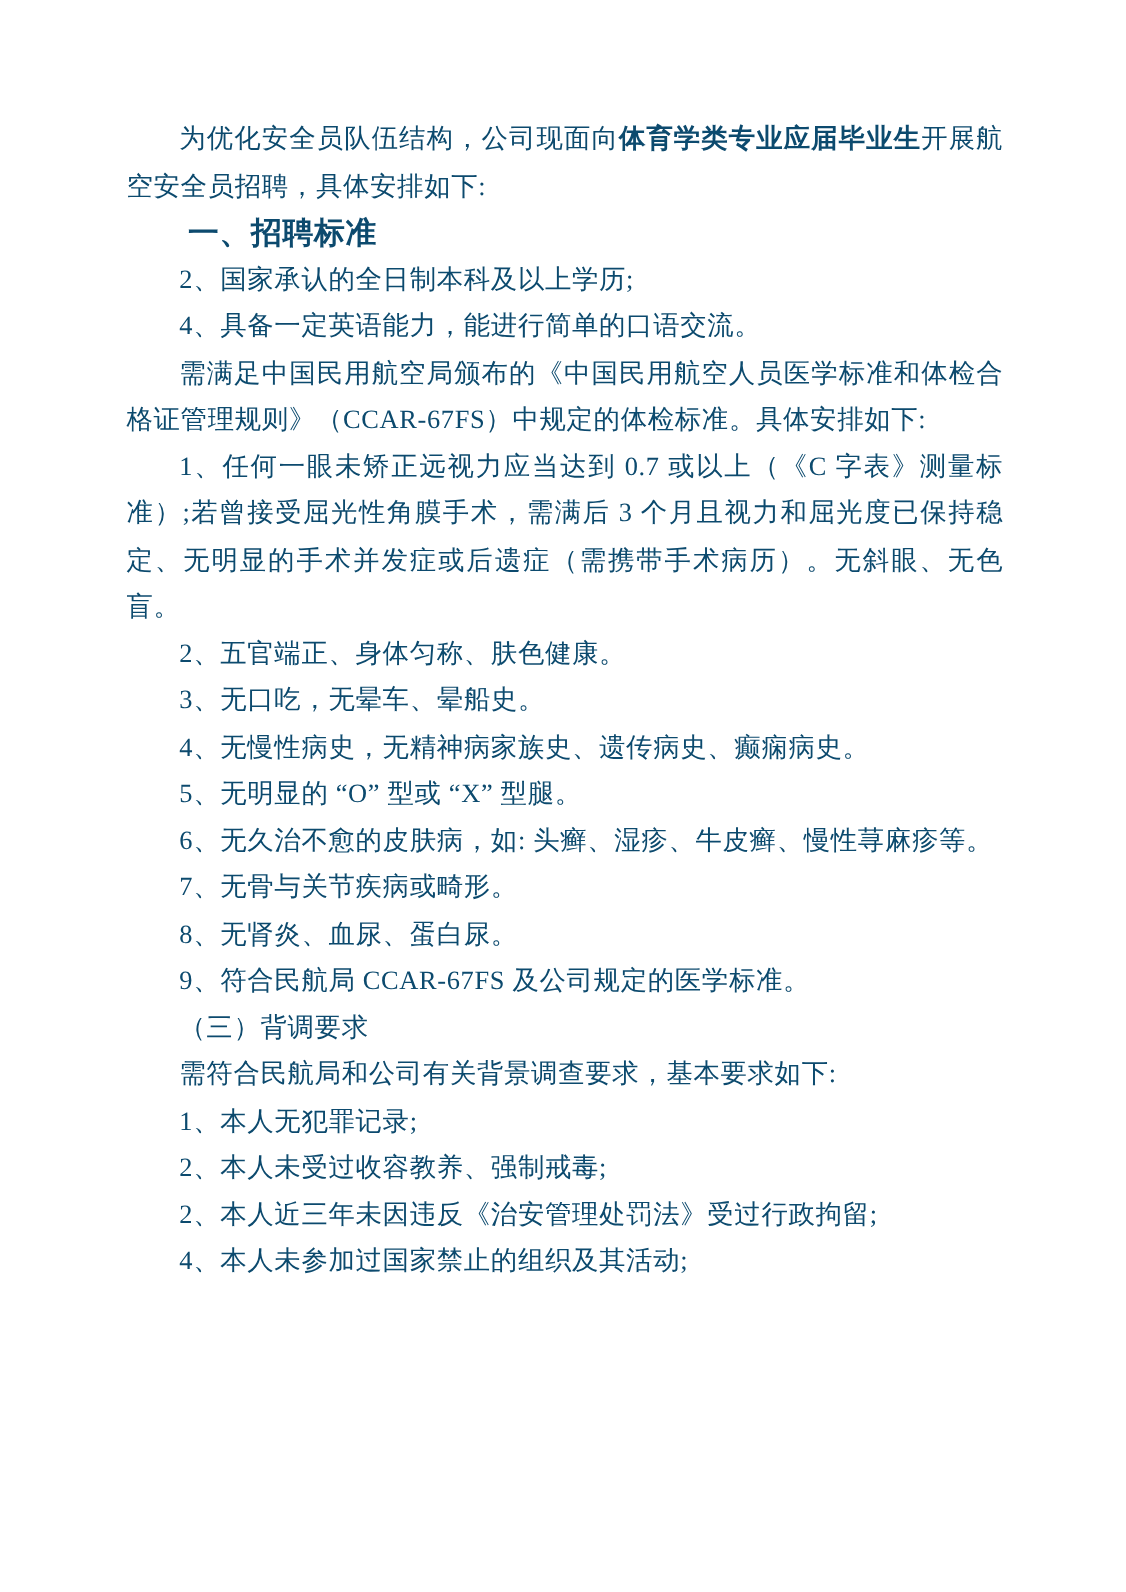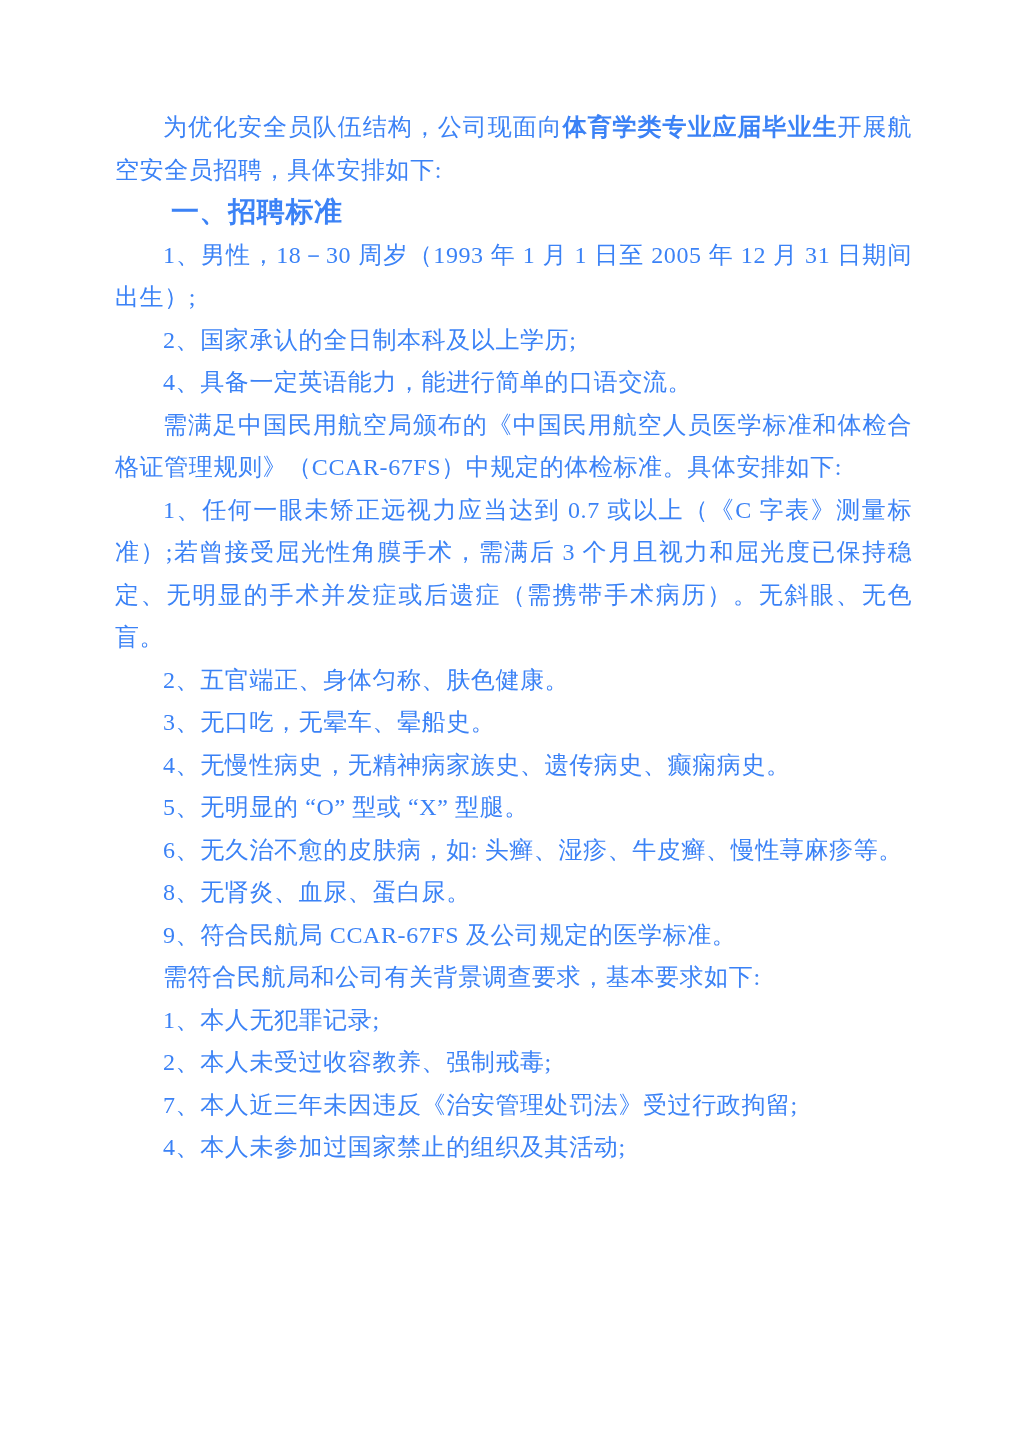--- a/index.html
+++ b/index.html
@@ -7,21 +7,21 @@
     padding: 0;
     background: #ffffff;
   }
   .page {
     position: relative;
     width: 1024px;
     height: 1447px;
     background: #ffffff;
     overflow: hidden;
     font-family: "Liberation Serif", "DejaVu Serif", serif;
-    color: #3b82f6;
+    color: #0c4a6e;
   }
   .doc-body {
     position: absolute;
     left: 115px;
     top: 106px;
     width: 797px;
   }
   p.para {
     margin: 0;
     padding: 0;
@@ -44,31 +44,32 @@
     font-weight: bold;
   }
 </style>
 </head>
 <body>
 
 <div class="page">
   <div class="doc-body">
       <p class="para"><span class="run">为优化安全员队伍结构，公司现面向</span><span class="run run-bold">体育学类专业应届毕业生</span><span class="run">开展航空安全员招聘，具体安排如下:</span></p>
       <p class="para heading"><span class="run run-bold">一、招聘标准</span></p>
-      <p class="para"><span class="run">1、男性，18－30 周岁（1993 年 1 月 1 日至 2005 年 12 月 31 日期间出生）;</span></p>
       <p class="para"><span class="run">2、国家承认的全日制本科及以上学历;</span></p>
       <p class="para"><span class="run">4、具备一定英语能力，能进行简单的口语交流。</span></p>
       <p class="para"><span class="run">需满足中国民用航空局颁布的《中国民用航空人员医学标准和体检合格证管理规则》（CCAR-67FS）中规定的体检标准。具体安排如下:</span></p>
       <p class="para"><span class="run">1、任何一眼未矫正远视力应当达到 0.7 或以上（《C 字表》测量标准）;若曾接受屈光性角膜手术，需满后 3 个月且视力和屈光度已保持稳定、无明显的手术并发症或后遗症（需携带手术病历）。无斜眼、无色盲。</span></p>
       <p class="para"><span class="run">2、五官端正、身体匀称、肤色健康。</span></p>
       <p class="para"><span class="run">3、无口吃，无晕车、晕船史。</span></p>
       <p class="para"><span class="run">4、无慢性病史，无精神病家族史、遗传病史、癫痫病史。</span></p>
       <p class="para"><span class="run">5、无明显的 “O” 型或 “X” 型腿。</span></p>
       <p class="para"><span class="run">6、无久治不愈的皮肤病，如: 头癣、湿疹、牛皮癣、慢性荨麻疹等。</span></p>
+      <p class="para"><span class="run">7、无骨与关节疾病或畸形。</span></p>
       <p class="para"><span class="run">8、无肾炎、血尿、蛋白尿。</span></p>
       <p class="para"><span class="run">9、符合民航局 CCAR-67FS 及公司规定的医学标准。</span></p>
+      <p class="para"><span class="run">（三）背调要求</span></p>
       <p class="para"><span class="run">需符合民航局和公司有关背景调查要求，基本要求如下:</span></p>
       <p class="para"><span class="run">1、本人无犯罪记录;</span></p>
       <p class="para"><span class="run">2、本人未受过收容教养、强制戒毒;</span></p>
-      <p class="para"><span class="run">7、本人近三年未因违反《治安管理处罚法》受过行政拘留;</span></p>
+      <p class="para"><span class="run">2、本人近三年未因违反《治安管理处罚法》受过行政拘留;</span></p>
       <p class="para"><span class="run">4、本人未参加过国家禁止的组织及其活动;</span></p>
     </div>
 </div>
 
 </body></html>

